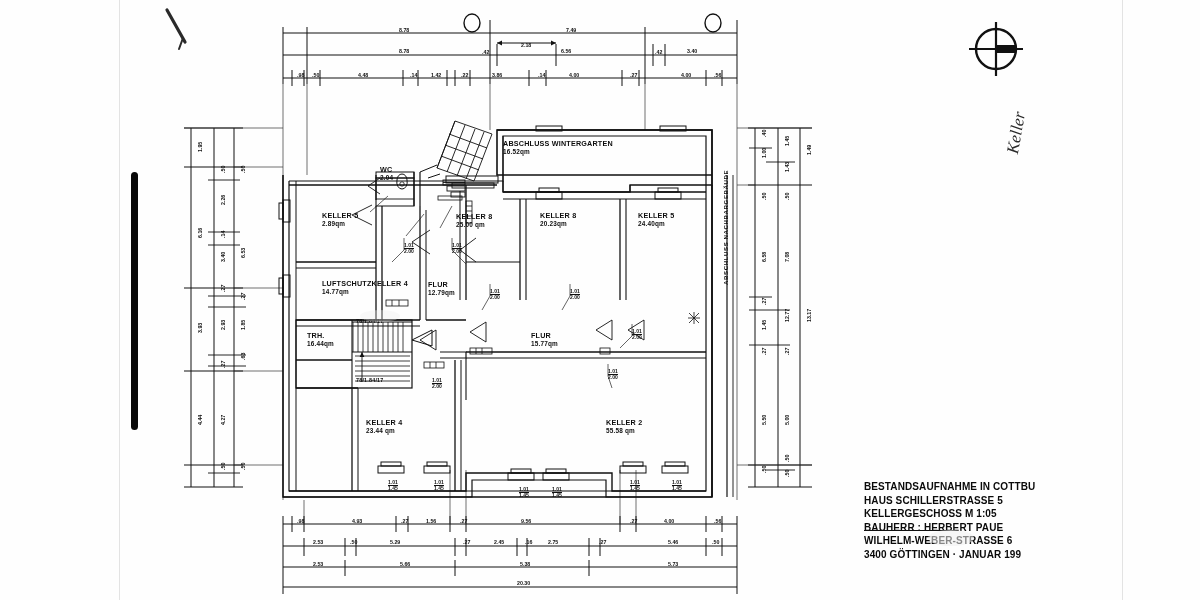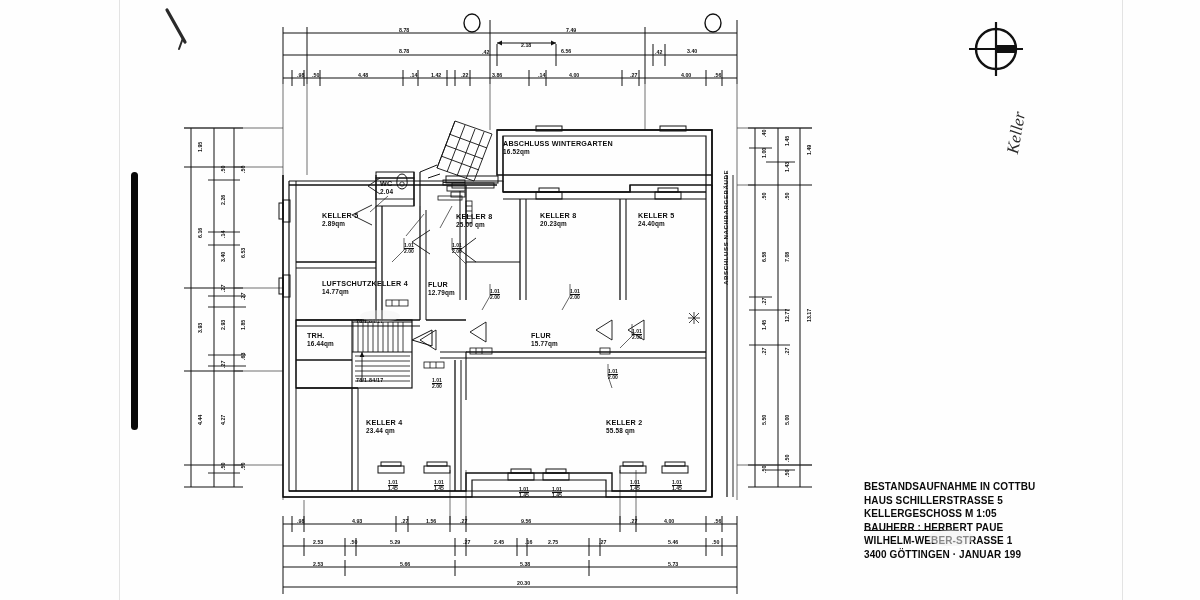--- a/index.html
+++ b/index.html
@@ -434,21 +434,21 @@
       <div class="lbl" style="left: 322px; top: 212px;"><div class="rm-name">KELLER 5</div><div class="rm-area">2.89qm</div></div>
       <div class="lbl" style="left: 456px; top: 213px;"><div class="rm-name">KELLER 8</div><div class="rm-area">25.00 qm</div></div>
       <div class="lbl" style="left: 540px; top: 212px;"><div class="rm-name">KELLER 8</div><div class="rm-area">20.23qm</div></div>
       <div class="lbl" style="left: 638px; top: 212px;"><div class="rm-name">KELLER 5</div><div class="rm-area">24.40qm</div></div>
       <div class="lbl" style="left: 322px; top: 280px;"><div class="rm-name">LUFTSCHUTZKELLER 4</div><div class="rm-area">14.77qm</div></div>
       <div class="lbl" style="left: 428px; top: 281px;"><div class="rm-name">FLUR</div><div class="rm-area">12.79qm</div></div>
       <div class="lbl" style="left: 531px; top: 332px;"><div class="rm-name">FLUR</div><div class="rm-area">15.77qm</div></div>
       <div class="lbl" style="left: 307px; top: 332px;"><div class="rm-name">TRH.</div><div class="rm-area">16.44qm</div></div>
       <div class="lbl" style="left: 366px; top: 419px;"><div class="rm-name">KELLER 4</div><div class="rm-area">23.44 qm</div></div>
       <div class="lbl" style="left: 606px; top: 419px;"><div class="rm-name">KELLER 2</div><div class="rm-area">55.58 qm</div></div>
-      <div class="lbl" style="left: 380px; top: 180px;"><div class="rm-name">WC</div><div class="rm-area">2.04</div></div>
+      <div class="lbl" style="left: 380px; top: 166px;"><div class="rm-name">WC</div><div class="rm-area">2.04</div></div>
     </div>
 
   <div id="dims">
       <div class="dim" style="left: 399px; top: 27px;">8.78</div>
       <div class="dim" style="left: 566px; top: 27px;">7.49</div>
       <div class="dim" style="left: 399px; top: 48px;">8.78</div>
       <div class="dim" style="left: 482px; top: 49px;">.42</div>
       <div class="dim" style="left: 521px; top: 42px;">2.18</div>
       <div class="dim" style="left: 561px; top: 48px;">6.56</div>
       <div class="dim" style="left: 655px; top: 49px;">.42</div>
@@ -547,20 +547,20 @@
     </div>
 
   <div class="lbl" style="left:356px;top:377px;font-size:5.4px;">78/1.84/17</div>
   <div class="lbl" style="left:356px;top:318px;font-size:5.4px;">78/1.84/17</div>
 
   <div id="titleblock">
       <div class="tl">BESTANDSAUFNAHME IN COTTBU</div>
       <div class="tl">HAUS   SCHILLERSTRASSE  5</div>
       <div class="tl">KELLERGESCHOSS        M 1:05</div>
       <div class="tl">BAUHERR :   HERBERT  PAUE</div>
-      <div class="tl">WILHELM-WEBER-STRASSE  1</div>
+      <div class="tl">WILHELM-WEBER-STRASSE  6</div>
       <div class="tl">3400 GÖTTINGEN · JANUAR 199</div>
     </div>
   <div class="strike"></div>
 
   <div class="smudge" style="left:928px;top:530px;width:46px;height:16px;"></div>
   <div class="smudge" style="left:360px;top:310px;width:40px;height:12px;opacity:.35"></div>
 </div>
 
 </body></html>

